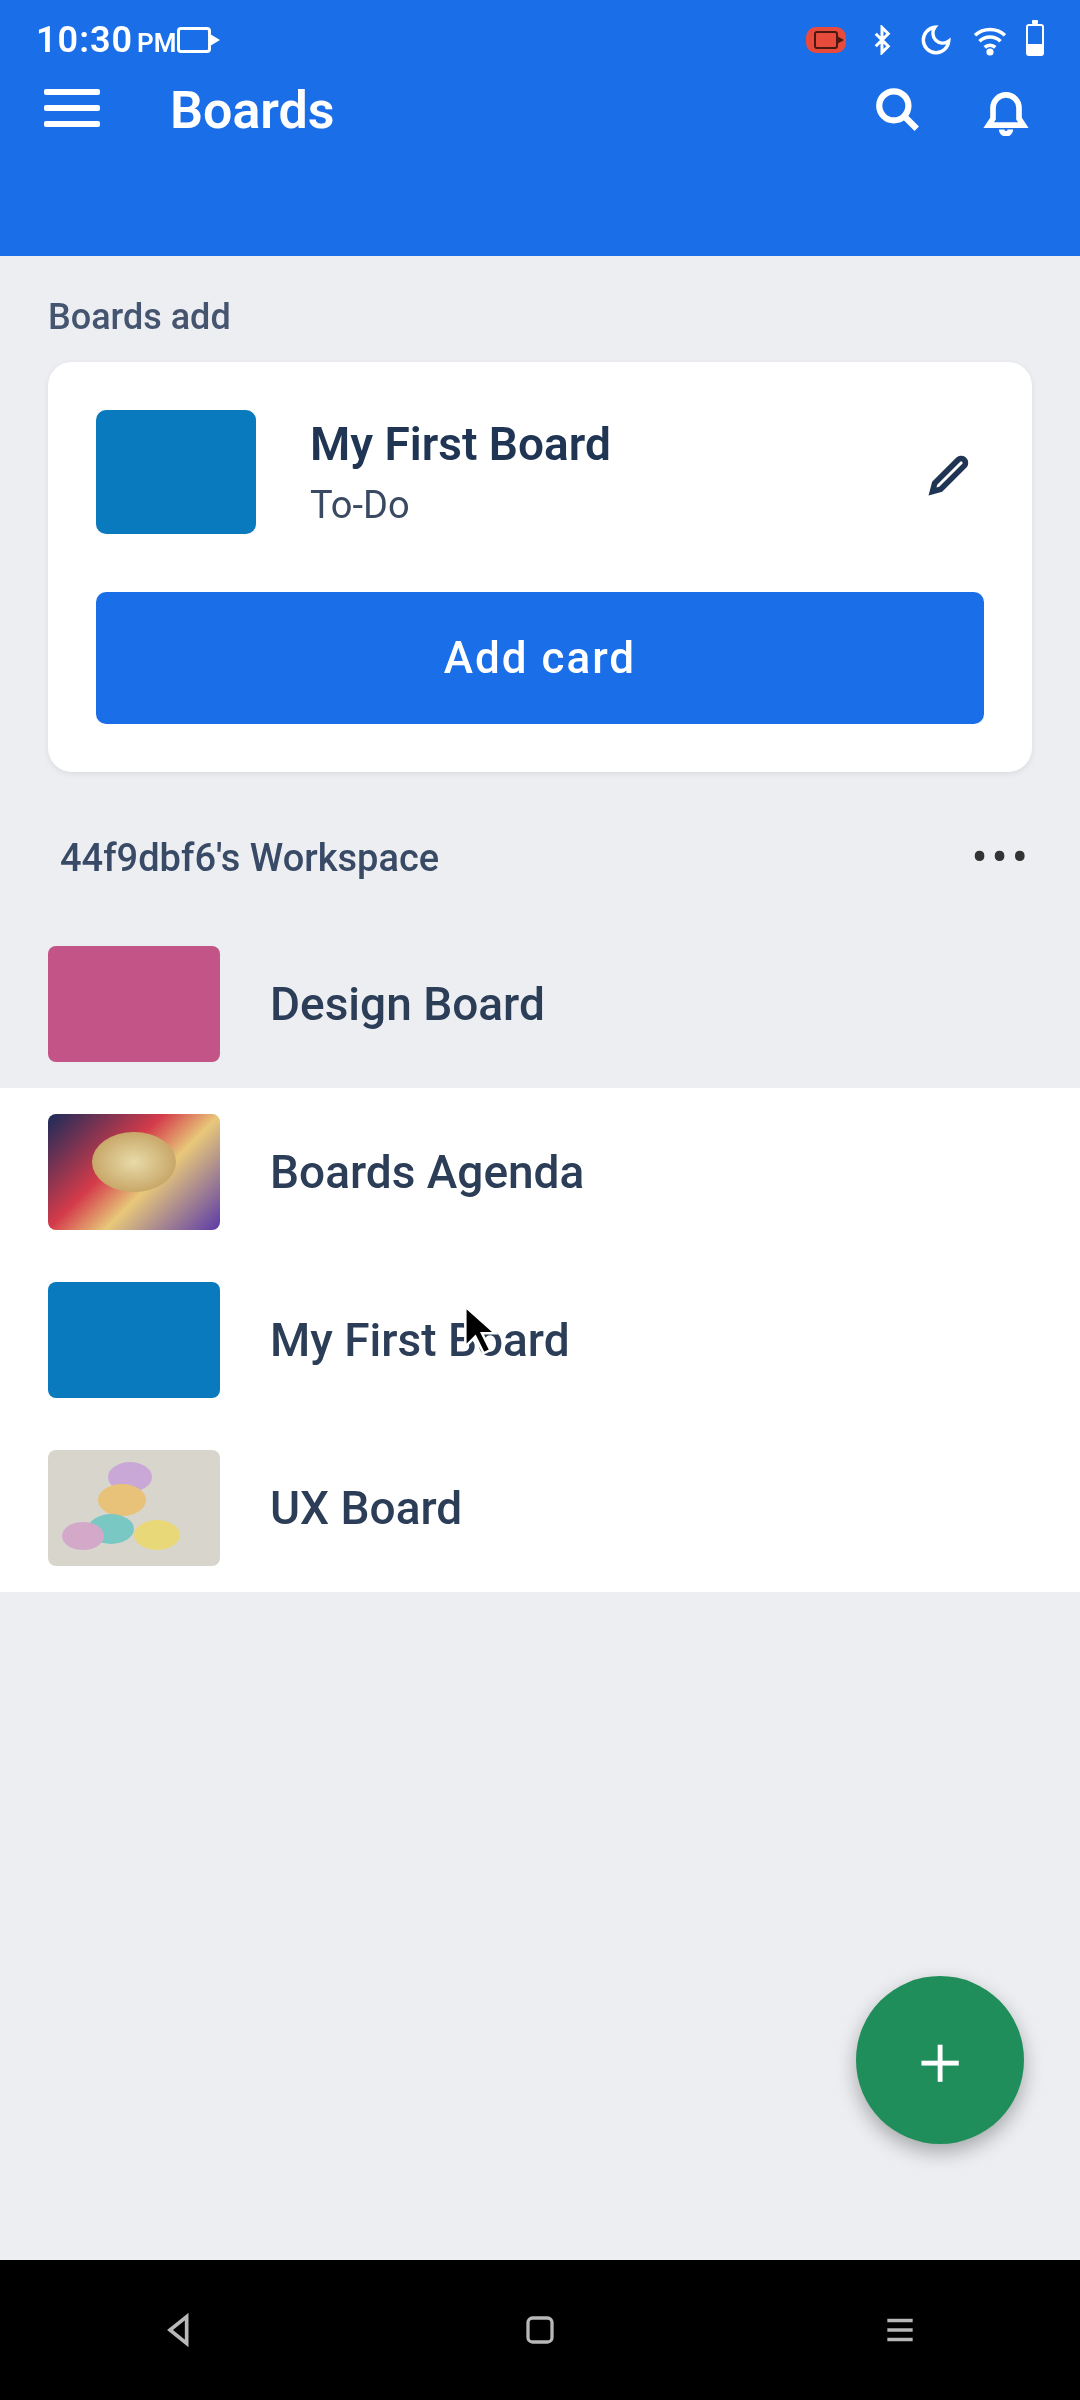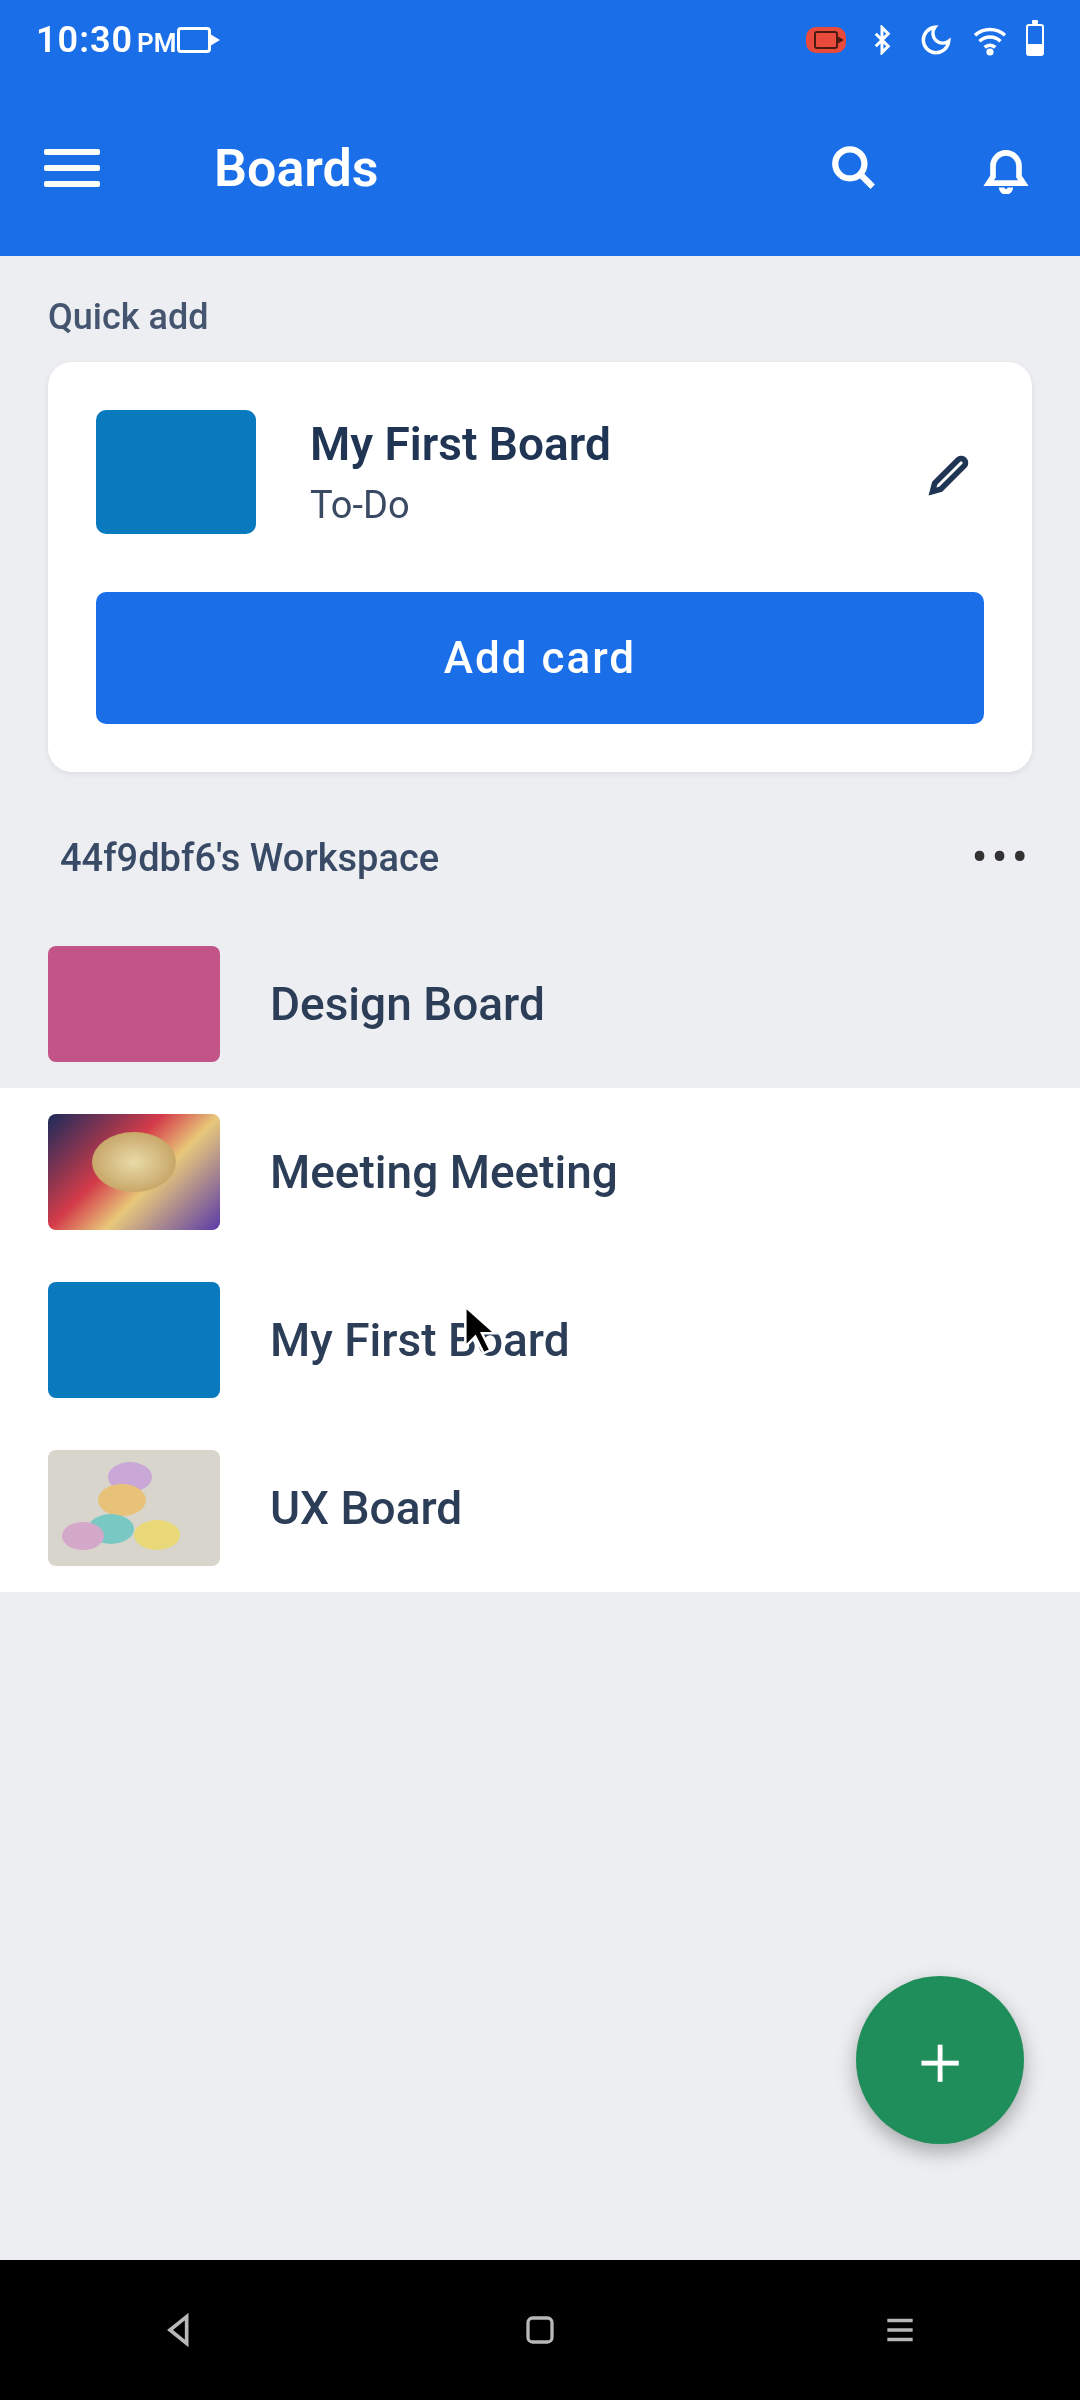--- a/index.html
+++ b/index.html
@@ -16,21 +16,21 @@
   .status-right { display: flex; align-items: center; gap: 18px; }
   .status-rec { background: #e84b3c; border-radius: 10px; padding: 4px 8px; display: flex; align-items: center; }
   .status-rec-inner { width: 24px; height: 18px; border: 2.5px solid #4a1a12; border-radius: 3px; position: relative; }
   .status-rec-inner::after { content:""; position:absolute; right:-8px; top:3px; border-left:7px solid #4a1a12; border-top:4px solid transparent; border-bottom:4px solid transparent; }
   .status-icon { width: 36px; height: 36px; display: flex; align-items: center; justify-content: center; }
   .status-batt { width: 18px; height: 32px; border: 2.5px solid #fff; border-radius: 3px; position: relative; display: flex; align-items: flex-end; }
   .status-batt::before { content:""; position:absolute; top:-6px; left:4px; width:6px; height:4px; background:#fff; border-radius:1px; }
   .status-batt-fill { width: 100%; height: 35%; background: #fff; }
 
   
-  .app-bar { height: 176px; background: #1a6fe8; display: flex; align-items: center; padding: 0 44px; color: #fff; gap: 44px; }
+  .app-bar { height: 176px; background: #1a6fe8; display: flex; align-items: flex-start; padding: 0 44px; color: #fff; }
   .hamburger { width: 56px; height: 56px; display: flex; flex-direction: column; justify-content: center; gap: 10px; }
   .hamburger span { display:block; height: 6px; background:#fff; border-radius:2px; }
   .app-title { font-size: 52px; font-weight: 600; margin-left: 70px; flex: 1; color:#fff; }
   .appbar-icon { width: 60px; height: 60px; margin-left: 48px; display: flex; align-items: center; justify-content: center; }
 
   
   .content { background: #eceef1; height: 2004px; position: relative; }
   .section-label { padding: 40px 48px 24px; font-size: 36px; color: #455570; font-weight: 500; }
 
   .quick-card { margin: 0 48px; background: #fff; border-radius: 24px; padding: 48px; box-shadow: 0 2px 6px rgba(0,0,0,0.08); }
@@ -130,21 +130,21 @@
     <div class="appbar-icon">
       <svg viewBox="0 0 24 24" width="52" height="52" fill="none" stroke="#fff" stroke-width="2.6">
           <path d="M18 16v-5a6 6 0 10-12 0v5l-2 3h16z"></path>
           <path d="M10 21a2 2 0 004 0"></path>
         </svg>
     </div>
   </div>
 
   <div class="content">
 
-    <div class="section-label">Quick add</div>
+    <div class="section-label">Boards add</div>
 
     <div class="quick-card">
       <div class="quick-row">
         <div class="quick-thumb thumb-blue"></div>
         <div class="quick-text">
           <div class="quick-title">My First Board</div>
           <div class="quick-sub">To-Do</div>
         </div>
         <div class="edit-btn">
           <svg viewBox="0 0 24 24" width="52" height="52" fill="none" stroke="#1f3553" stroke-width="2.6">
@@ -160,21 +160,21 @@
       <div class="dots">•••</div>
     </div>
 
     <div class="board-list">
       <div class="board-item highlight">
         <div class="board-thumb thumb-pink"></div>
         <div class="board-name">Design Board</div>
       </div>
       <div class="board-item">
         <div class="board-thumb thumb-meeting"></div>
-        <div class="board-name">Meeting Meeting</div>
+        <div class="board-name">Boards Agenda</div>
       </div>
       <div class="board-item">
         <div class="board-thumb thumb-blue"></div>
         <div class="board-name">My First Board</div>
       </div>
       <div class="board-item">
         <div class="board-thumb thumb-ux">
           <div class="mac mac1"></div>
             <div class="mac mac2"></div>
             <div class="mac mac3"></div>

